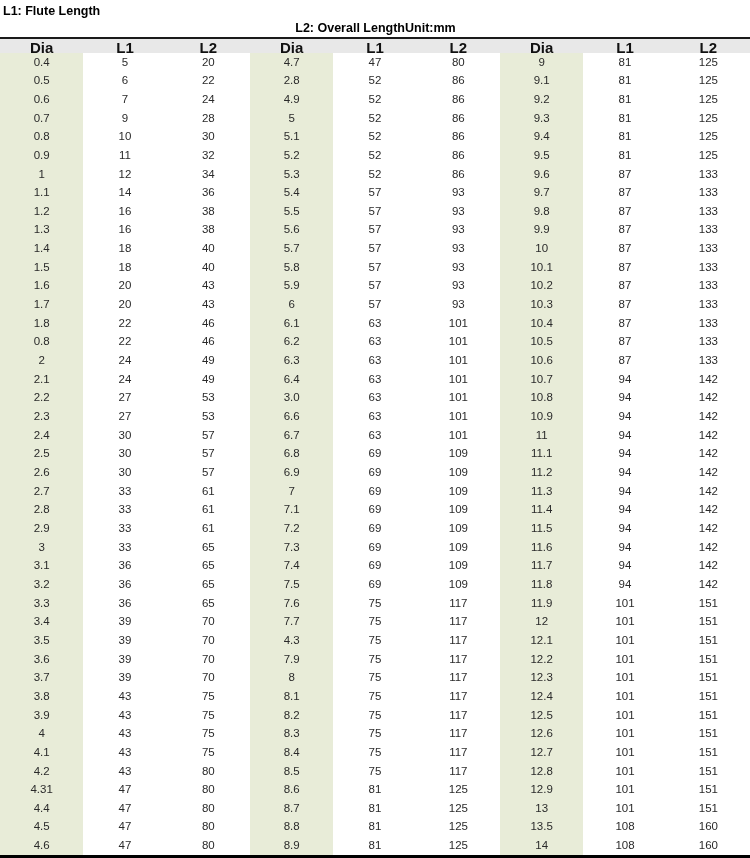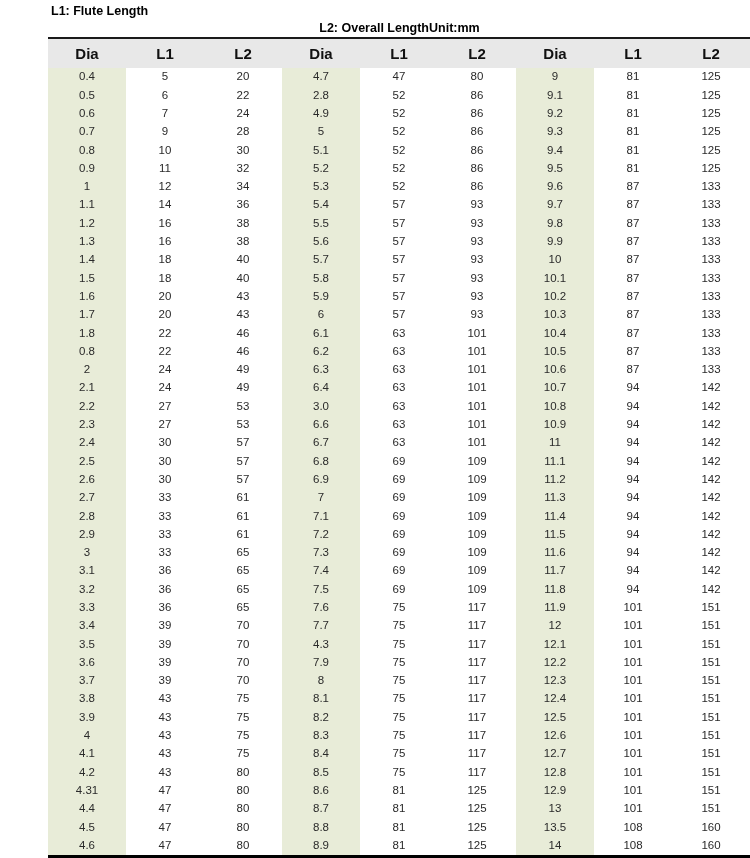--- a/index.html
+++ b/index.html
@@ -9,38 +9,38 @@
     --border-dark:#1a1a1a;
     --text-main:#2a2a2a;
     --text-head:#111111;
   }
   *{margin:0;padding:0;box-sizing:border-box;}
   html,body{background:#ffffff;}
   body{
     width:750px;height:858px;overflow:hidden;
     font-family:"Liberation Sans", sans-serif;
   }
-  .page{width:750px;height:858px;display:flex;flex-direction:column;padding-left:48px;}
+  .page{width:750px;height:858px;display:flex;flex-direction:column;}
   
   .notes{
     height:37px;padding:3px 2px 0 3px;
     font-size:12.5px;font-weight:bold;color:#000;
   }
   .notes .line{height:17px;line-height:17px;}
   .notes .line2{display:flex;justify-content:center;align-items:flex-end;}
   
   .spec-table{
     flex:1;display:flex;flex-direction:column;
     border-top:2px solid var(--border-dark);
     border-bottom:3px solid #000;
   }
   .thead{
     display:grid;grid-template-columns:repeat(9,1fr);
     background:var(--header-bg);
-    height:29px;align-items:center;text-align:center;
+    height:14px;align-items:center;text-align:center;
     font-size:15px;font-weight:bold;color:var(--text-head);
   }
   .tbody{flex:1;display:flex;flex-direction:column;background:var(--row-bg);border-radius:13px;}
   .trow{
     flex:1;display:grid;grid-template-columns:repeat(9,1fr);
     align-items:center;text-align:center;
     font-size:11.5px;color:var(--text-main);
   }
   .tcell{line-height:1;}
   .tcell.dia{

